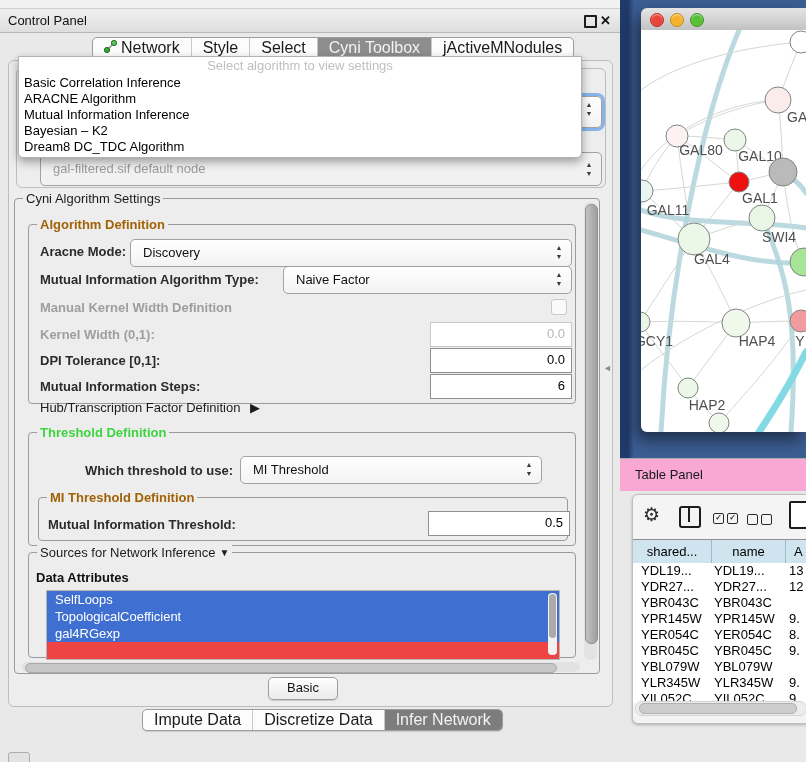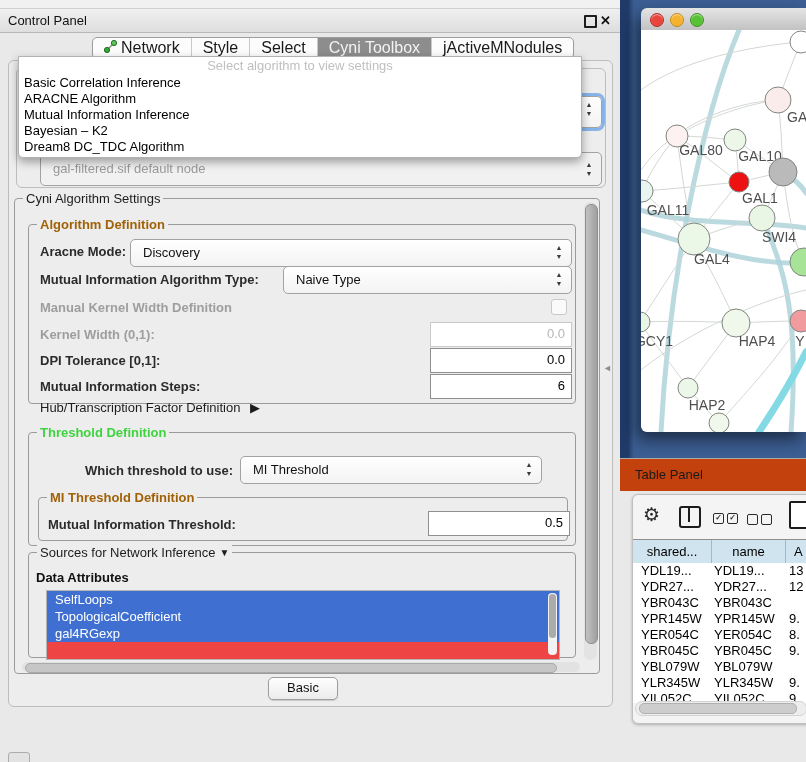--- a/index.html
+++ b/index.html
@@ -92,21 +92,21 @@
   #tl-green{left:49px;background:#58c136;border:1px solid #3f922a;}
   #net-canvas{position:absolute;left:0;top:22px;width:165px;height:402px;background:#fff;}
   .edge-thin{fill:none;stroke:#d3d8d3;stroke-width:1;}
   .edge-teal{fill:none;stroke:#aed3da;stroke-width:5;stroke-linecap:round;opacity:.85;}
   .edge-cyan{fill:none;stroke:#84dae4;stroke-width:7;stroke-linecap:round;}
   .node{stroke:#7f857f;stroke-width:1;}
   .nlabel{font-family:"Liberation Sans",sans-serif;font-size:14px;fill:#4f4f4f;text-anchor:middle;}
   .nlabel.start{text-anchor:start;}
 
   
-  #table-titlebar{left:620px;top:458px;width:186px;height:32px;background:#c2410c;border-top:1px solid #ababab;
+  #table-titlebar{left:620px;top:458px;width:186px;height:32px;background:#f9a8d4;border-top:1px solid #ababab;
                   font-size:13px;color:#1a1a1a;line-height:32px;}
   #table-title{position:absolute;left:15px;top:0;}
   #table-window{left:632px;top:494px;width:174px;height:228px;background:#f4f4f4;border:1px solid #bfbfbf;
                 border-radius:6px 0 0 6px;overflow:hidden;box-shadow:0 1px 3px rgba(0,0,0,.25);}
   #tp-gear{position:absolute;left:10px;top:8px;font-size:19px;color:#2b2b2b;}
   #tp-columns{position:absolute;left:46px;top:11px;width:18px;height:18px;border:2px solid #1c1c1c;border-radius:3px;}
   #tp-columns .mid{position:absolute;left:7px;top:0;width:2px;height:14px;background:#1c1c1c;}
   .cbx{position:absolute;width:9px;height:9px;border:1.5px solid #2a2a2a;border-radius:2px;font-size:8px;line-height:8px;
        text-align:center;color:#2a2a2a;font-weight:bold;}
   #tp-doc{position:absolute;left:156px;top:6px;width:16px;height:24px;border:2px solid #1c1c1c;border-radius:2px;background:#fff;}
@@ -203,21 +203,21 @@
   <div class="lbl" style="left:40px;top:244px;">Aracne Mode:</div>
   <div class="combo" style="left:130px;top:239px;width:440px;height:26px;">
     <span class="cval">Discovery</span>
     <div class="stepper">
         <div>▲</div>
         <div>▼</div>
       </div>
   </div>
   <div class="lbl" style="left:40px;top:272px;">Mutual Information Algorithm Type:</div>
   <div class="combo" style="left:283px;top:266px;width:287px;height:26px;">
-    <span class="cval">Naive Type</span>
+    <span class="cval">Naive Factor</span>
     <div class="stepper">
         <div>▲</div>
         <div>▼</div>
       </div>
   </div>
   <div class="lbl dis" style="left:40px;top:300px;">Manual Kernel Width Definition</div>
   <div class="cb" style="left:551px;top:299px;"></div>
   <div class="lbl dis" style="left:40px;top:327px;">Kernel Width (0,1):</div>
   <div class="field dis" style="left:430px;top:322px;width:134px;height:23px;">0.0</div>
   <div class="lbl" style="left:40px;top:353px;">DPI Tolerance [0,1]:</div>
@@ -263,20 +263,31 @@
     <div id="attr-vscroll">
         <div id="attr-vthumb"></div>
       </div>
   </div>
   <div class="abs" id="src-hscroll">
     <div id="src-hthumb"></div>
   </div>
 
   <div class="abs" id="apply-btn">Basic</div>
 
+  <div class="segtabs" id="cp-bottom-tabs">
+    <div class="tab">
+        <span>Impute Data</span>
+      </div>
+    <div class="tab">
+        <span>Discretize Data</span>
+      </div>
+    <div class="tab selected">
+        <span>Infer Network</span>
+      </div>
+  </div>
 
   <div class="abs" id="divider-grip">◄</div>
   <div class="abs" id="bottom-left-box"></div>
 
   <div class="abs" id="desktop"></div>
   <div class="abs" id="net-window">
     <div id="net-titlebar">
       <div class="tl" id="tl-red"></div>
       <div class="tl" id="tl-yellow"></div>
       <div class="tl" id="tl-green"></div>

